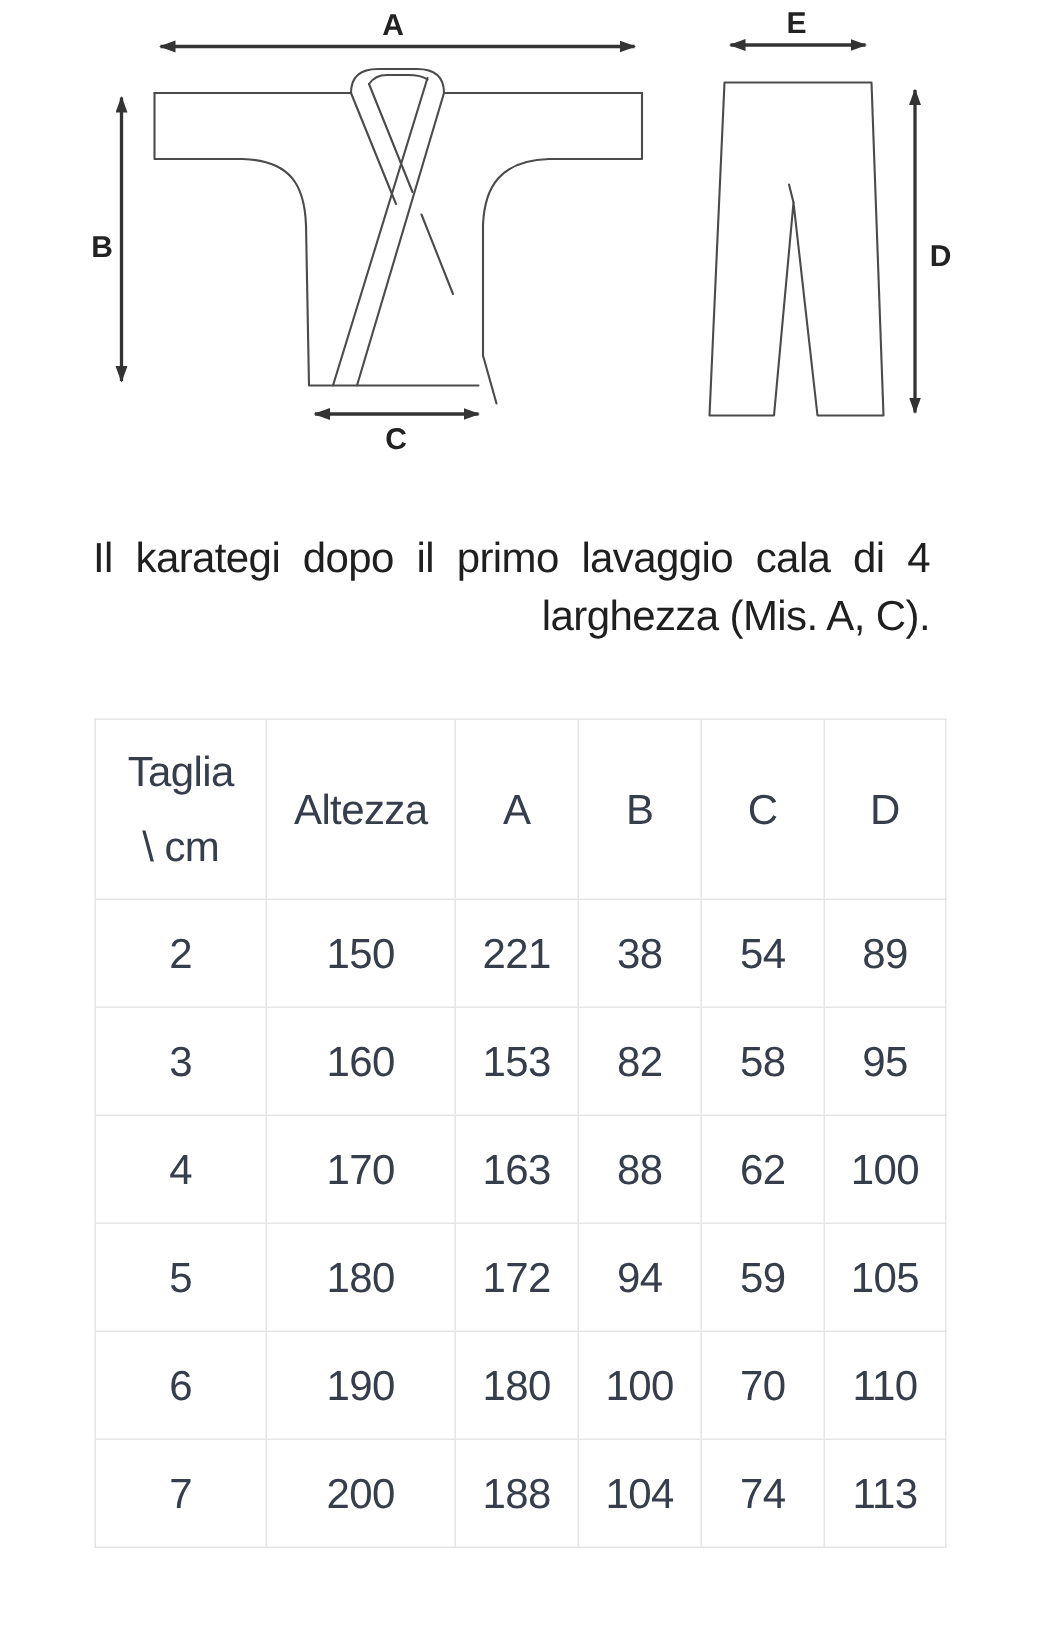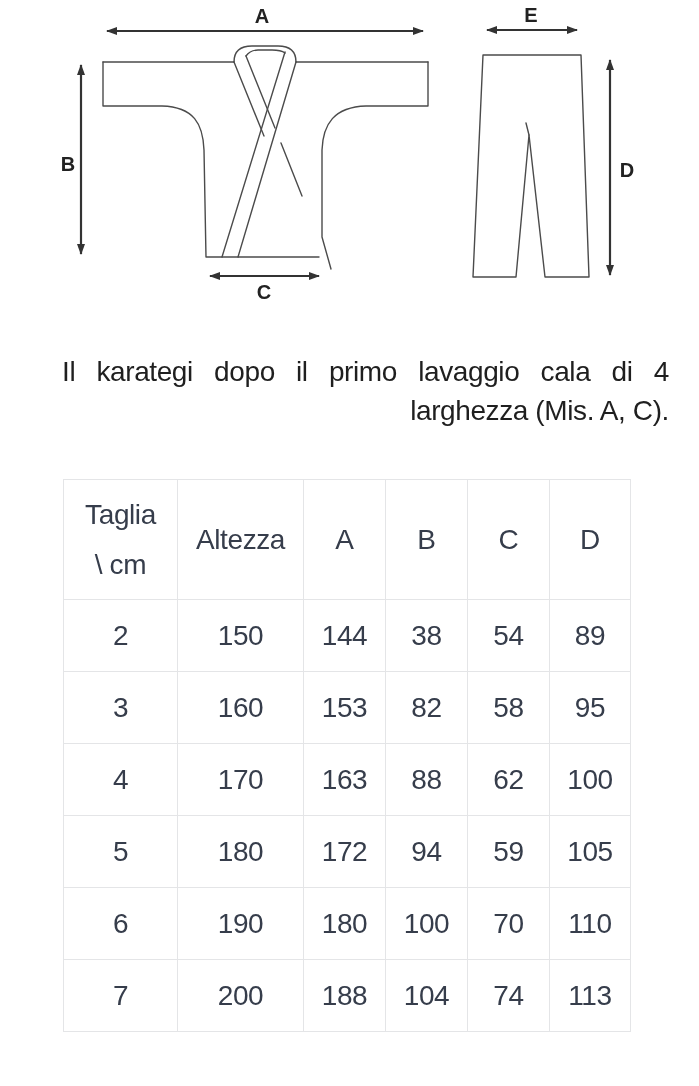--- a/index.html
+++ b/index.html
@@ -16,21 +16,21 @@
   .diagram-svg { display: block; width: 699px; height: 310px; }
   .dim-label {
     font-family: "Liberation Sans", sans-serif;
     font-weight: bold;
     font-size: 20px;
     fill: #222222;
   }
 
   
   .note {
-    margin: 42px 30px 0 62px;
+    margin: 42px 79px 0 62px;
     color: #1f1f1f;
     font-size: 28px;
     line-height: 39px;
     letter-spacing: -0.4px;
   }
   .note .jline { text-align: justify; text-align-last: justify; }
   .note .lastline { text-align: right; }
 
   
   table.size-table {
@@ -126,21 +126,21 @@
         <th>A</th>
         <th>B</th>
         <th>C</th>
         <th>D</th>
       </tr>
     </thead>
     <tbody>
         <tr>
           <td>2</td>
           <td>150</td>
-          <td>144</td>
+          <td>221</td>
           <td>38</td>
           <td>54</td>
           <td>89</td>
         </tr>
         <tr>
           <td>3</td>
           <td>160</td>
           <td>153</td>
           <td>82</td>
           <td>58</td>

